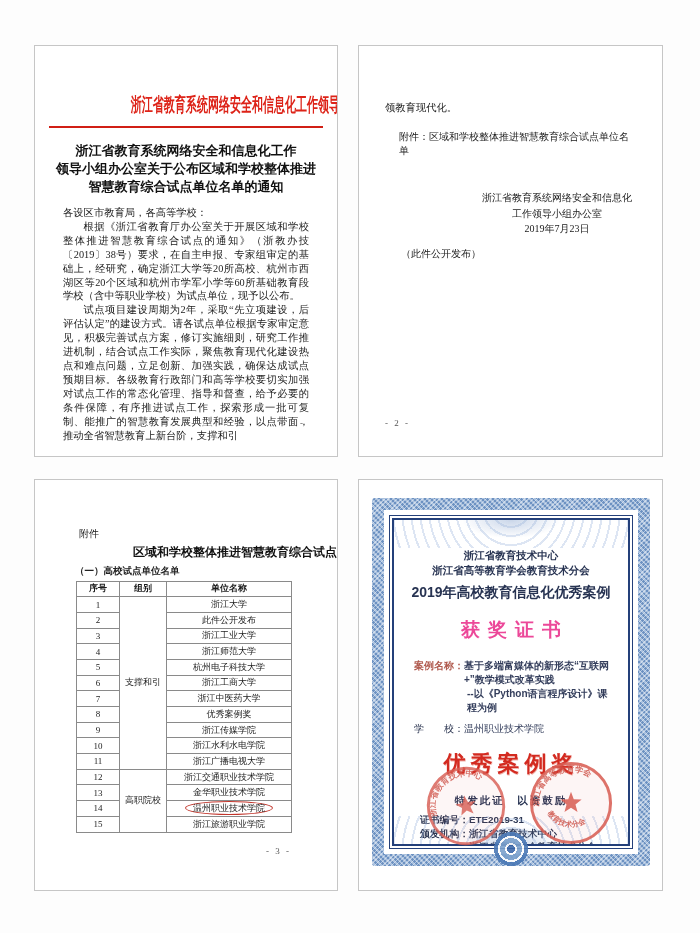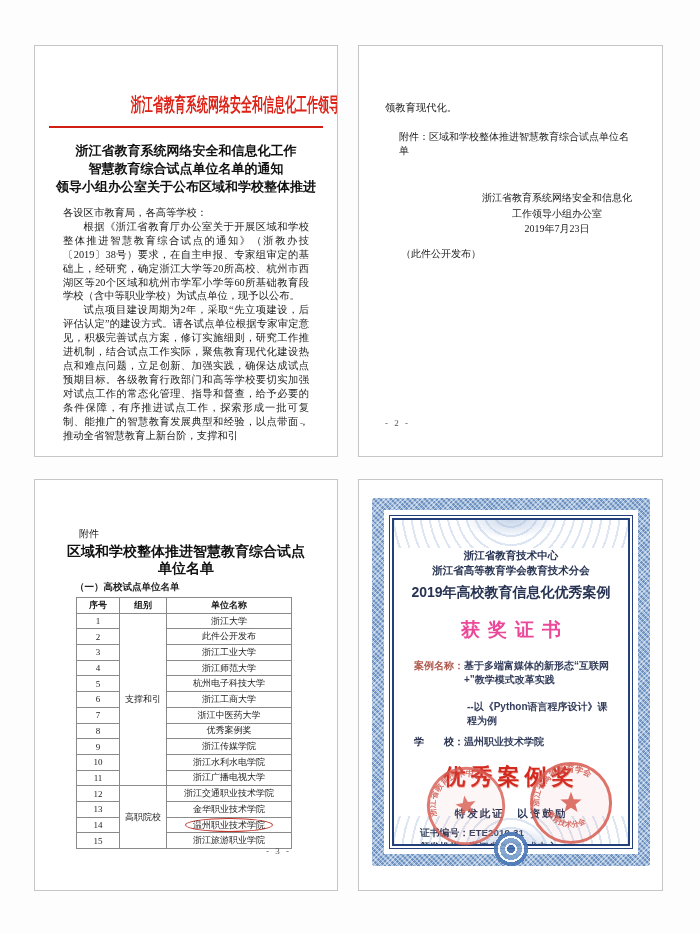--- a/index.html
+++ b/index.html
@@ -27,21 +27,21 @@
   .folio.left{left:26px;bottom:28px;}
 
   
   .p2-cont{margin:55px 0 4px 26px;font-size:10.3px;}
   .p2-attach{margin:15px 24px 0 40px;font-size:10px;line-height:14px;font-family:Liberation Serif, serif;}
   .p2-signer{width:178px;margin:32px 16px 0 auto;text-align:center;font-size:10px;line-height:15.5px;}
   .p2-pub{margin:10px 0 0 42px;font-size:10px;}
 
   
   .p3-attach{margin:47px 0 0 44px;font-size:10px;}
-  .p3-title{margin-top:3px;text-align:center;font-size:14px;font-weight:bold;line-height:16.5px;color:#111;}
+  .p3-title{margin-top:3px;text-align:right;font-size:12px;font-weight:bold;line-height:16.5px;color:#111;}
   .p3-section{margin:4px 0 0 40px;font-size:9.5px;font-weight:bold;}
   table.units{border-collapse:collapse;margin:3px 0 0 41px;}
   table.units th,table.units td{border:1px solid #8a8a8a;font-size:9px;text-align:center;
     padding:0;height:14.7px;font-weight:normal;color:#1c1c1c;}
   table.units th{font-weight:bold;}
   .col-no{width:42px;}.col-group{width:46px;}.col-name{width:124px;}
   .red-oval{display:inline-block;border:1.5px solid #c2352b;border-radius:50%;padding:0 7px;line-height:12px;}
 
   
   .cert-band{position:absolute;left:13px;top:18px;right:12px;bottom:24px;box-sizing:border-box;padding:12px;
@@ -59,22 +59,22 @@
       repeating-radial-gradient(circle at 50% -12px, rgba(140,170,215,.35) 0 2px, rgba(255,255,255,0) 2px 9px);}
   .lace.top{top:0;}
   .lace.bottom{bottom:0;transform:scaleY(-1);}
   .cert-org{margin-top:0;font-size:10.5px;font-weight:bold;color:#273352;line-height:15px;}
   .cert-org.first{margin-top:28px;position:relative;z-index:2;}
   .cert-title{margin-top:6px;font-size:14px;font-weight:bold;color:#273352;}
   .cert-certname{margin-top:15px;font-size:19px;font-weight:bold;color:#ec4899;letter-spacing:8px;text-indent:8px;}
   .case-row{display:flex;text-align:left;margin:16px 14px 0 20px;font-size:10px;font-weight:bold;line-height:14px;}
   .case-label{color:#b05a4e;white-space:nowrap;}
   .case-text{color:#343e5c;width:200px;}
-  .case-sub{margin-top:13px;padding-left:3px;}
-  .school-row{display:flex;text-align:right;margin:7px 14px 0 20px;font-size:10px;font-weight:bold;color:#343e5c;}
+  .case-sub{margin-top:0;padding-left:3px;}
+  .school-row{display:flex;text-align:right;margin:7px 14px 0 20px;font-size:10px;font-weight:normal;color:#343e5c;}
   .school-label{white-space:pre;color:#2b3550;}
   .cert-award{margin-top:13px;font-size:22px;font-weight:bold;color:#d32a20;letter-spacing:5px;
     text-shadow:0.6px 0.6px 0 #f1b6ae;}
   .cert-issue{margin-top:15px;font-size:10.5px;font-weight:bold;color:#273352;letter-spacing:2px;}
   .cert-meta{margin:5px 0 0 26px;text-align:left;font-size:9.8px;font-weight:bold;color:#2c3652;line-height:13.5px;}
   .meta-indent{padding-left:49px;}
   .rosette{position:absolute;left:50%;bottom:-4px;transform:translateX(-50%);width:42px;height:42px;border-radius:50%;
     background:radial-gradient(circle,#3a66a8 0 4px,#fff 4px 6px,#7aa0cc 6px 11px,#fff 11px 13px,#4a78b5 13px 17px,rgba(0,0,0,0) 17px);
     opacity:.9;}
   .seal{position:absolute;pointer-events:none;}
@@ -86,22 +86,22 @@
 
 <div>
 
   <section class="page" id="page1">
     <div class="letterhead-wrap">
       <div class="letterhead">浙江省教育系统网络安全和信息化工作领导小组办公室</div>
     </div>
     <div class="red-rule"></div>
     <div class="doc-title">
       <div>浙江省教育系统网络安全和信息化工作</div>
+      <div>领导小组办公室关于公布区域和学校整体推进</div>
       <div>智慧教育综合试点单位名单的通知</div>
-      <div>领导小组办公室关于公布区域和学校整体推进</div>
     </div>
     <div class="p1-body">
       <p>各设区市教育局，各高等学校：</p>
       <p class="ind">根据《浙江省教育厅办公室关于开展区域和学校整体推进智慧教育综合试点的通知》（浙教办技〔2019〕38号）要求，在自主申报、专家组审定的基础上，经研究，确定浙江大学等20所高校、杭州市西湖区等20个区域和杭州市学军小学等60所基础教育段学校（含中等职业学校）为试点单位，现予以公布。</p>
       <p class="ind">试点项目建设周期为2年，采取“先立项建设，后评估认定”的建设方式。请各试点单位根据专家审定意见，积极完善试点方案，修订实施细则，研究工作推进机制，结合试点工作实际，聚焦教育现代化建设热点和难点问题，立足创新、加强实践，确保达成试点预期目标。各级教育行政部门和高等学校要切实加强对试点工作的常态化管理、指导和督查，给予必要的条件保障，有序推进试点工作，探索形成一批可复制、能推广的智慧教育发展典型和经验，以点带面，推动全省智慧教育上新台阶，支撑和引</p>
     </div>
     <div class="folio right">- 1 -</div>
   </section>
 
   <section class="page" id="page2">
@@ -113,21 +113,20 @@
       <div>2019年7月23日</div>
     </div>
     <p class="p2-pub">（此件公开发布）</p>
     <div class="folio left">- 2 -</div>
   </section>
 
   <section class="page" id="page3">
     <p class="p3-attach">附件</p>
     <div class="p3-title">
       <div>区域和学校整体推进智慧教育综合试点</div>
-      <div>单位名单</div>
     </div>
     <p class="p3-section">（一）高校试点单位名单</p>
     <table class="units">
       <thead>
         <tr>
           <th class="col-no">序号</th>
           <th class="col-group">组别</th>
           <th class="col-name">单位名称</th>
         </tr>
       </thead>

